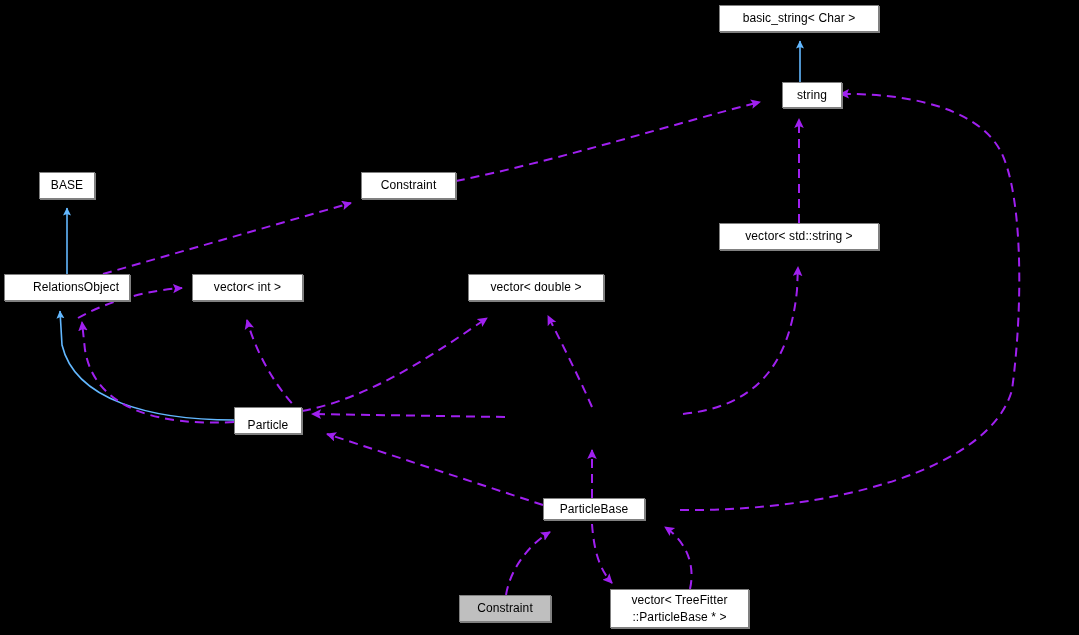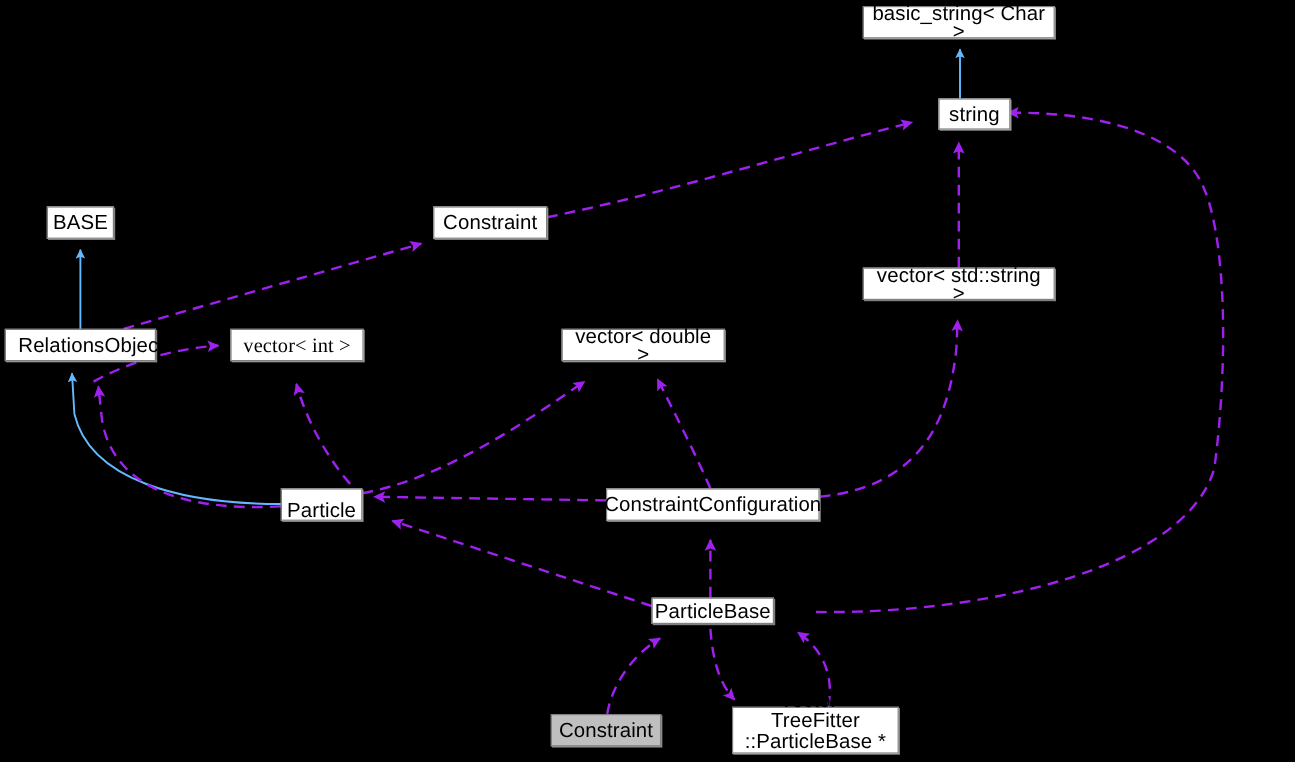--- a/index.html
+++ b/index.html
@@ -24,21 +24,21 @@
   .node-box {
     position: absolute;
     box-sizing: border-box;
     background: #ffffff;
     border: 1px solid #808080;
     box-shadow: 1px 1px 0 0 #808080;
     display: flex;
     align-items: center;
     justify-content: center;
     color: #000000;
-    font-size: 17px;
+    font-size: 12px;
     line-height: 15px;
     text-align: center;
     white-space: pre-line;
     letter-spacing: 0.1px;
     padding: 0 6px;
   }
   .node-box.highlight {
     background: #bfbfbf;
   }
   .node-label {
@@ -157,35 +157,32 @@
   </div>
 
   <div class="node-box" style="left:719px; top:223px; width:160px; height:27px;">
     <span class="node-label">vector&lt; std::string &gt;</span>
   </div>
 
   <div class="node-box" style="left:4px; top:274px; width:126px; height:27px;padding-left:24px;">
     <span class="node-label">RelationsObject</span>
   </div>
 
-  <div class="node-box" style="left:192px; top:274px; width:111px; height:27px;font-family:Liberation Serif, serif;">
+  <div class="node-box" style="left:192px; top:274px; width:111px; height:27px;">
     <span class="node-label">vector&lt; int &gt;</span>
   </div>
 
   <div class="node-box" style="left:468px; top:274px; width:136px; height:27px;">
     <span class="node-label">vector&lt; double &gt;</span>
   </div>
 
   <div class="node-box" style="left:234px; top:407px; width:68px; height:27px;align-items:flex-end;">
     <span class="node-label">Particle</span>
   </div>
 
-  <div class="node-box" style="left:505px; top:407px; width:178px; height:27px;">
-    <span class="node-label">ConstraintConfiguration</span>
-  </div>
 
   <div class="node-box" style="left:543px; top:498px; width:102px; height:22px;align-items:center;">
     <span class="node-label">ParticleBase</span>
   </div>
 
   <div class="node-box highlight" style="left:459px; top:595px; width:92px; height:27px;">
     <span class="node-label">Constraint</span>
   </div>
 
   <div class="node-box" style="left:610px; top:589px; width:139px; height:39px; line-height:17px;">

